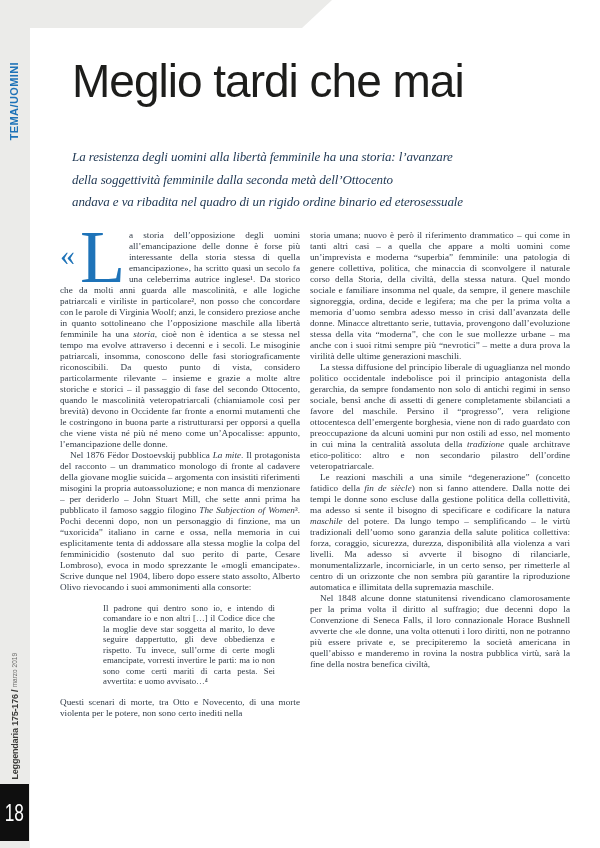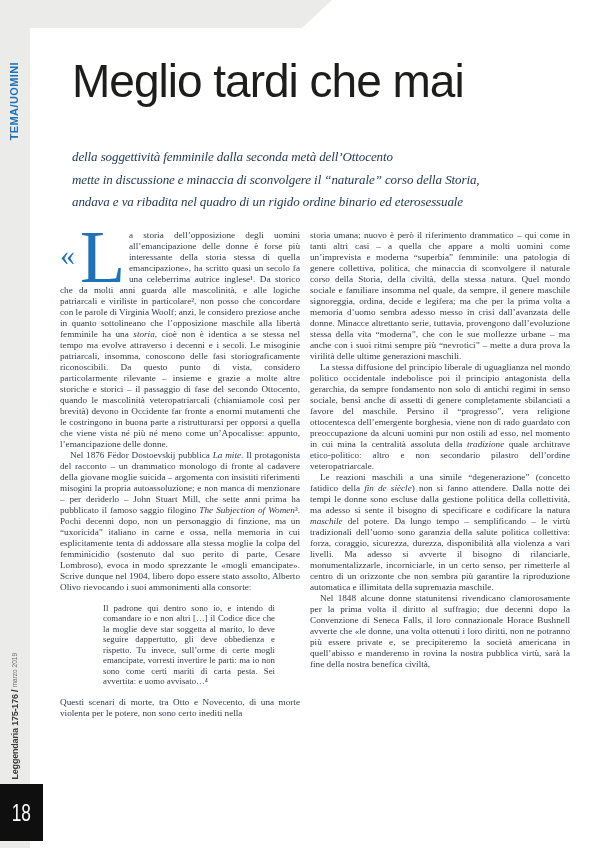--- a/index.html
+++ b/index.html
@@ -12,21 +12,21 @@
   .top-band   { position:absolute; left:0; top:0; width:332px; height:28px; background:#ebebe9;
                 clip-path:polygon(0 0, 332px 0, 302px 100%, 0 100%); }
 
   
   .v-label { position:absolute; writing-mode:vertical-rl; transform:rotate(180deg);
              font-family:"Liberation Sans", sans-serif; white-space:nowrap; }
   .v-tema  { left:8px; top:62px; font-size:11px; font-weight:bold; letter-spacing:.4px; color:#1e73b8; }
   .v-issue { left:10px; top:653px; font-size:9px; font-weight:bold; letter-spacing:-.2px; color:#3a3a38; }
   .v-issue .issue-date { font-size:6.5px; font-weight:normal; color:#6d6d6b; letter-spacing:0; }
 
-  .page-number-box { position:absolute; left:0; top:784px; width:43px; height:57px; background:#0f0f0f;
+  .page-number-box { position:absolute; left:0; top:784px; width:29px; height:57px; background:#0f0f0f;
                      display:flex; align-items:center; justify-content:center; }
   .page-number-box span { color:#ffffff; font-family:"Liberation Sans", sans-serif; font-size:24px;
                           transform:scaleX(.72); }
 
   
   .content { position:absolute; left:60px; top:40px; width:510px; }
   h1.title { margin:16px 0 0 12px; font-family:Liberation Sans, sans-serif; font-weight:normal;
              font-size:46px; line-height:50px; letter-spacing:-1px; color:#1d1d1b; }
 
   .standfirst { margin:40px 0 0 12px; font-style:italic; font-size:13px; line-height:22.5px;
@@ -63,22 +63,22 @@
 <div class="v-label v-issue"><span>Leggendaria 175-176 / </span><span class="issue-date">marzo 2019</span></div>
 
 <div class="page-number-box">
   <span>18</span>
 </div>
 
 <div class="content">
   <h1 class="title">Meglio tardi che mai</h1>
 
   <div class="standfirst" id="standfirst">
+      <div>La resistenza degli uomini alla libertà femminile ha una storia: l’avanzare</div>
       <div>della soggettività femminile dalla seconda metà dell’Ottocento</div>
-      <div>mette in discussione e minaccia di sconvolgere il “naturale” corso della Storia,</div>
       <div>andava e va ribadita nel quadro di un rigido ordine binario ed eterosessuale</div>
     </div>
 
 
   <div class="columns">
     <div class="col col1" id="col1">
         <p class="para"><span class="dropcap">
             <span class="dc-g">«</span>
             <span class="dc-l">L</span>
           </span><span>a storia dell’opposizione degli uomini all’emancipazione delle donne è forse più interessante della storia stessa di quella emancipazione», ha scritto quasi un secolo fa una celeberrima autrice inglese¹. Da storico che da molti anni guarda alle mascolinità, e alle logiche patriarcali e viriliste in particolare², non posso che concordare con le parole di Virginia Woolf; anzi, le considero preziose anche in quanto sottolineano che l’opposizione maschile alla libertà femminile ha una </span><span class="it">storia</span><span>, cioè non è identica a se stessa nel tempo ma evolve attraverso i decenni e i secoli. Le misoginie patriarcali, insomma, conoscono delle fasi storiograficamente riconoscibili. Da questo punto di vista, considero particolarmente rilevante – insieme e grazie a molte altre storiche e storici – il passaggio di fase del secondo Ottocento, quando le mascolinità veteropatriarcali (chiamiamole così per brevità) devono in Occidente far fronte a enormi mutamenti che le costringono in buona parte a ristrutturarsi per opporsi a quella che viene vista né più né meno come un’Apocalisse: appunto, l’emancipazione delle donne.</span></p>

